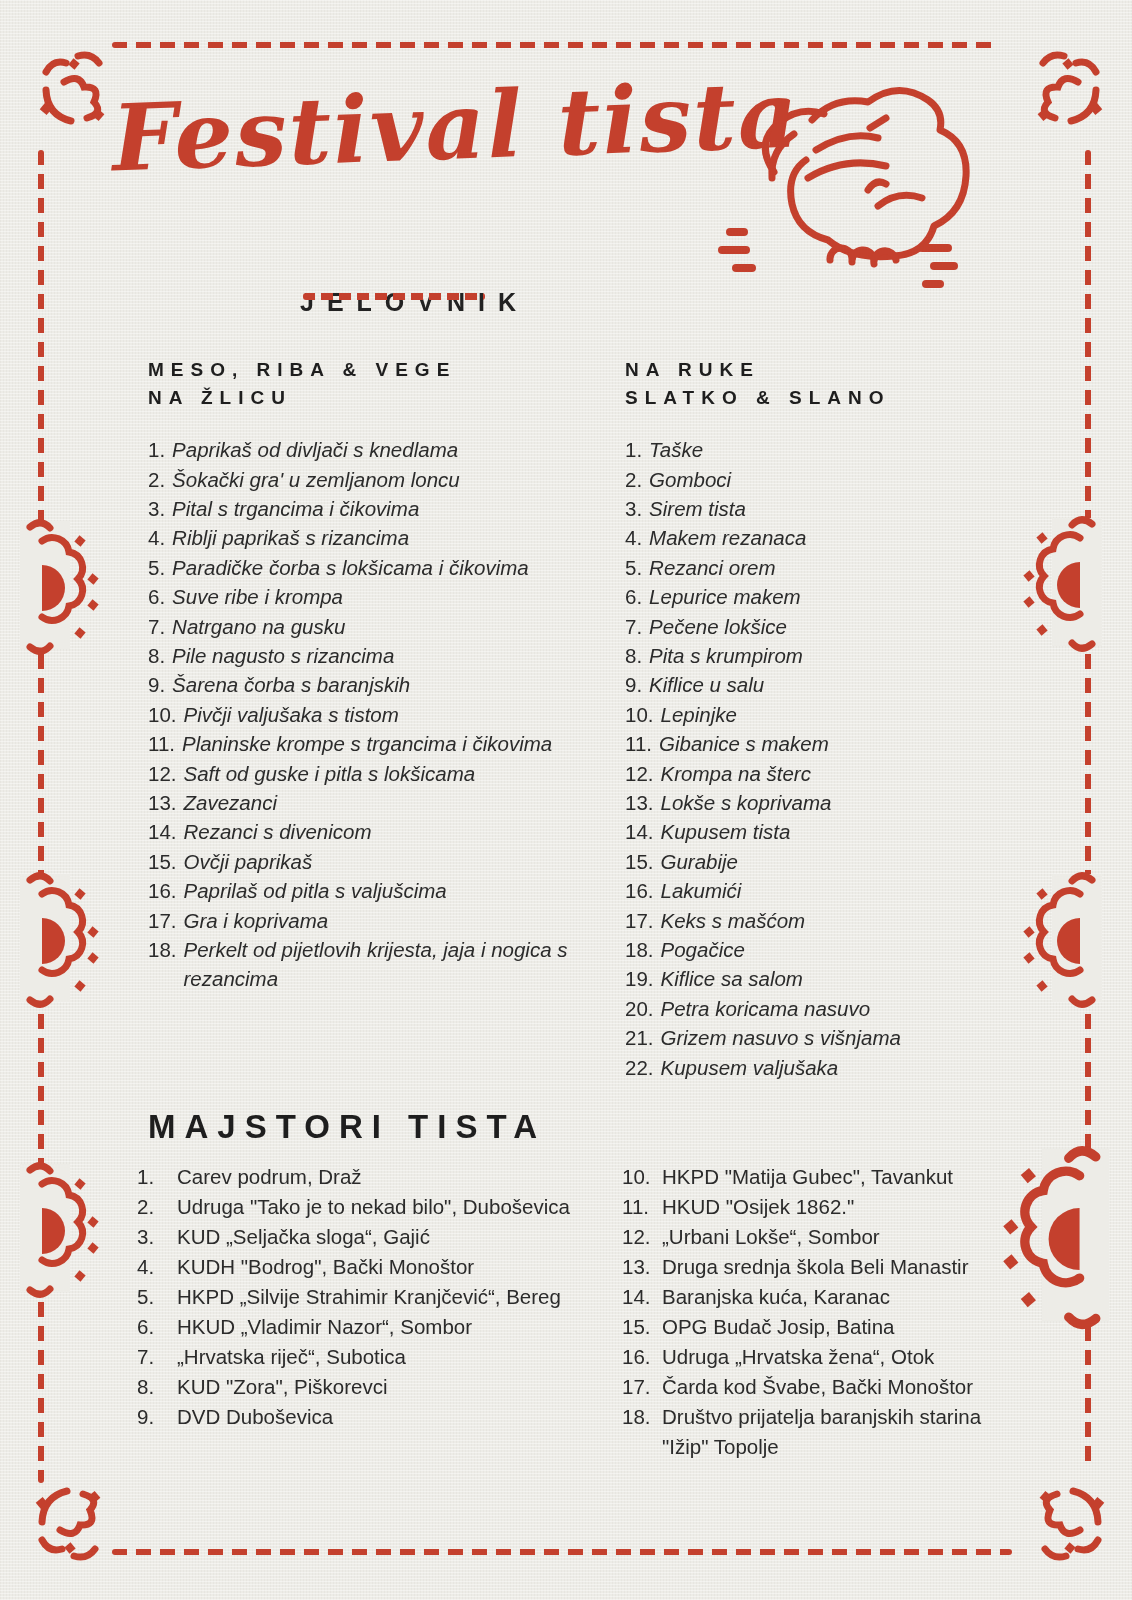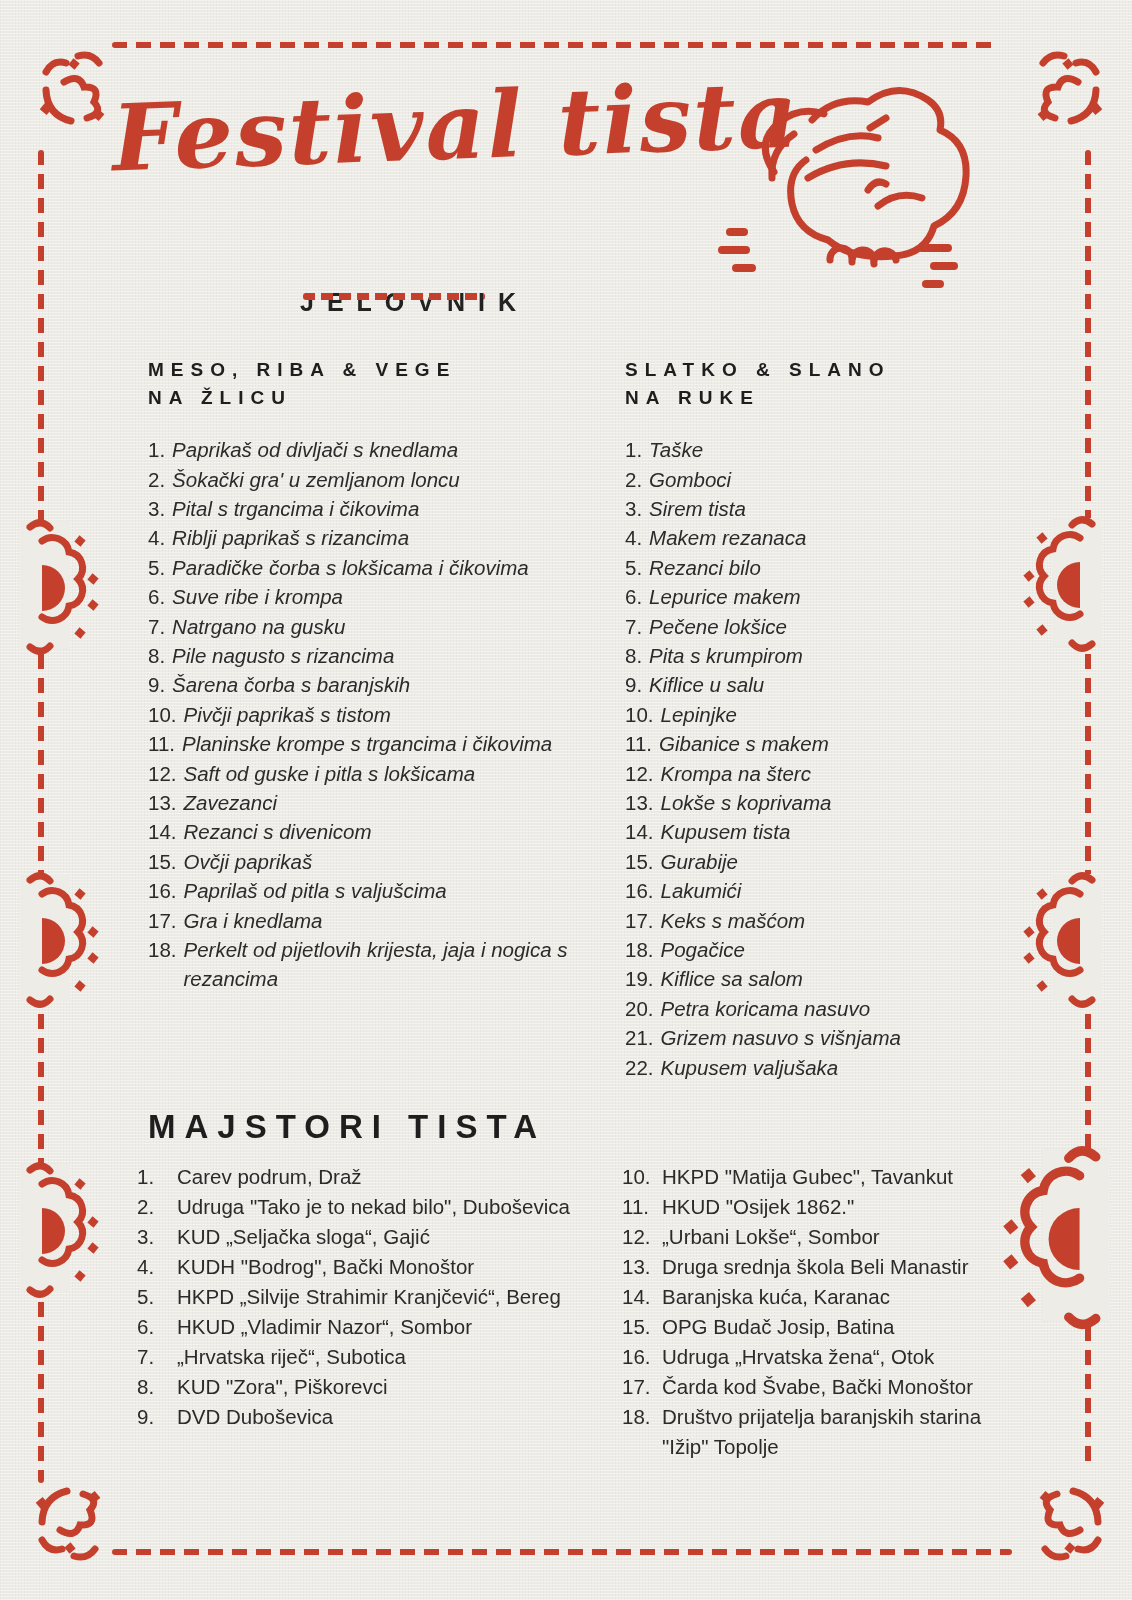--- a/index.html
+++ b/index.html
@@ -216,21 +216,21 @@
         <div class="item">
           <span class="num">8.</span>
           <span class="txt">Pile nagusto s rizancima</span>
         </div>
         <div class="item">
           <span class="num">9.</span>
           <span class="txt">Šarena čorba s baranjskih</span>
         </div>
         <div class="item">
           <span class="num">10.</span>
-          <span class="txt">Pivčji paprikaš s tistom</span>
+          <span class="txt">Pivčji valjušaka s tistom</span>
         </div>
         <div class="item">
           <span class="num">11.</span>
           <span class="txt">Planinske krompe s trgancima i čikovima</span>
         </div>
         <div class="item">
           <span class="num">12.</span>
           <span class="txt">Saft od guske i pitla s lokšicama</span>
         </div>
         <div class="item">
@@ -244,54 +244,54 @@
         <div class="item">
           <span class="num">15.</span>
           <span class="txt">Ovčji paprikaš</span>
         </div>
         <div class="item">
           <span class="num">16.</span>
           <span class="txt">Paprilaš od pitla s valjušcima</span>
         </div>
         <div class="item">
           <span class="num">17.</span>
-          <span class="txt">Gra i knedlama</span>
+          <span class="txt">Gra i koprivama</span>
         </div>
         <div class="item">
           <span class="num">18.</span>
           <span class="txt">Perkelt od pijetlovih krijesta, jaja i nogica s rezancima</span>
         </div>
       </div>
   </div>
 
   <div class="col col-hands">
     <div class="section-heading">
+      <div>NA RUKE</div>
       <div>SLATKO &amp; SLANO</div>
-      <div>NA RUKE</div>
     </div>
     <div class="menu-list">
         <div class="item">
           <span class="num">1.</span>
           <span class="txt">Taške</span>
         </div>
         <div class="item">
           <span class="num">2.</span>
           <span class="txt">Gomboci</span>
         </div>
         <div class="item">
           <span class="num">3.</span>
           <span class="txt">Sirem tista</span>
         </div>
         <div class="item">
           <span class="num">4.</span>
           <span class="txt">Makem rezanaca</span>
         </div>
         <div class="item">
           <span class="num">5.</span>
-          <span class="txt">Rezanci bilo</span>
+          <span class="txt">Rezanci orem</span>
         </div>
         <div class="item">
           <span class="num">6.</span>
           <span class="txt">Lepurice makem</span>
         </div>
         <div class="item">
           <span class="num">7.</span>
           <span class="txt">Pečene lokšice</span>
         </div>
         <div class="item">

